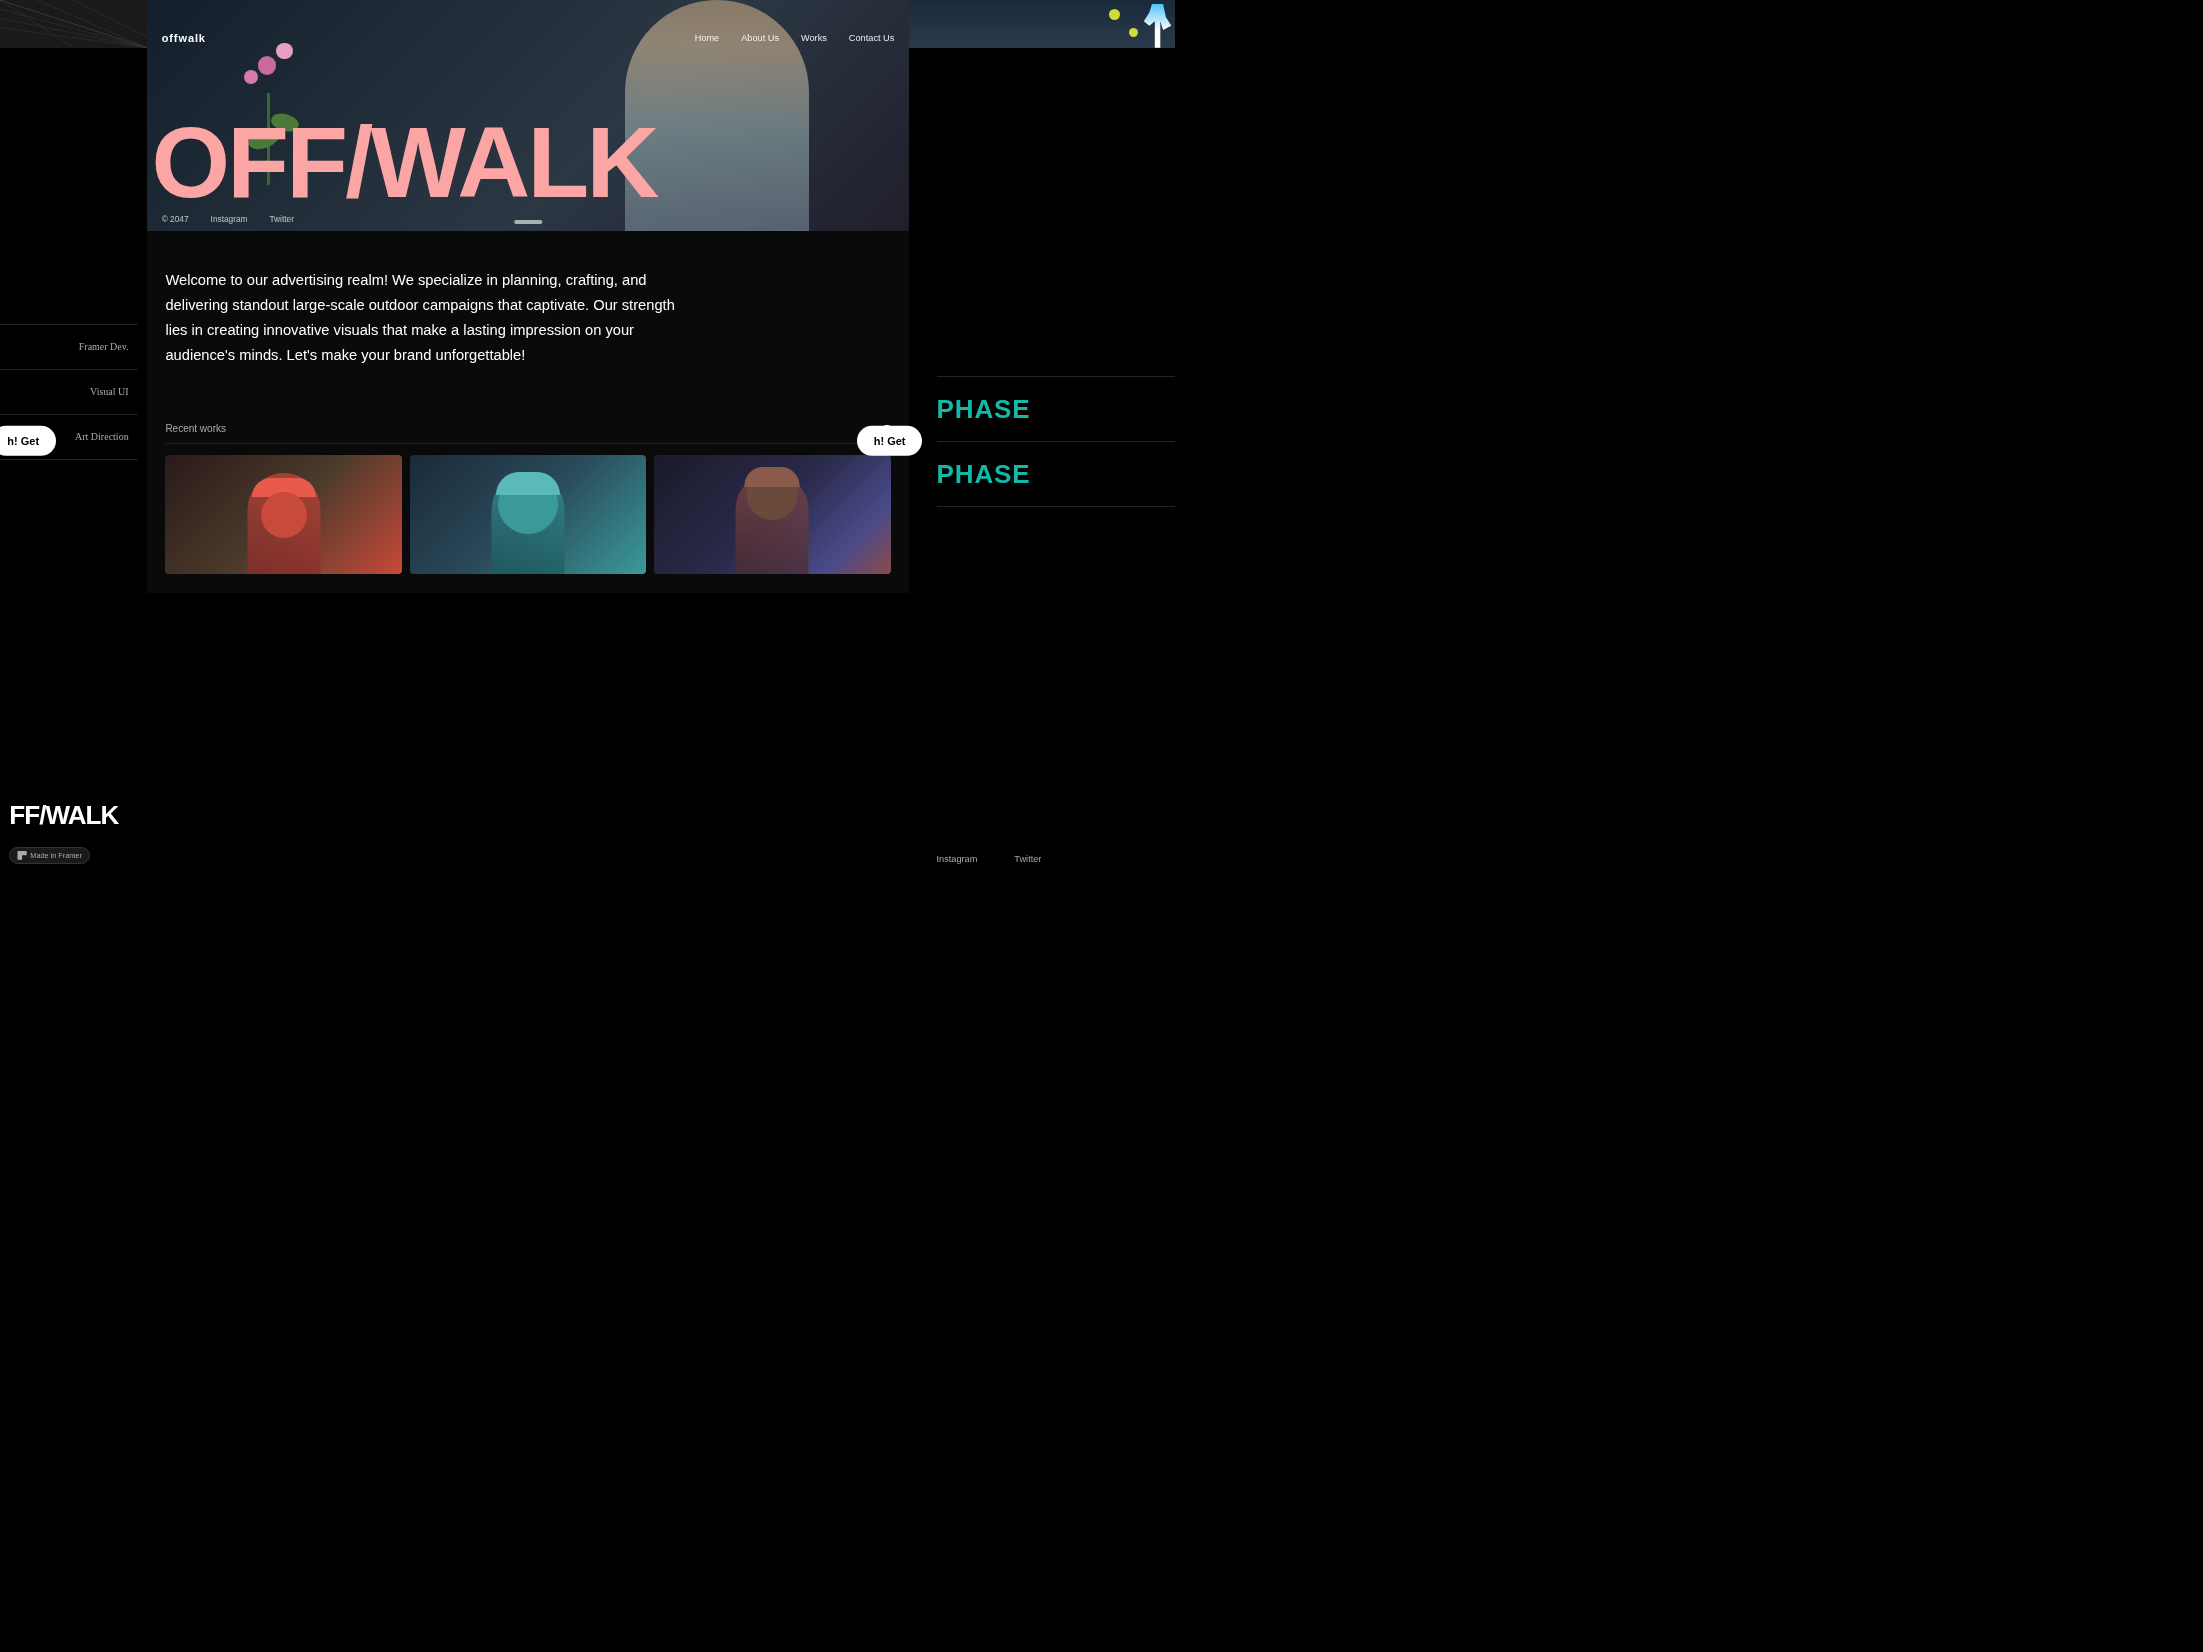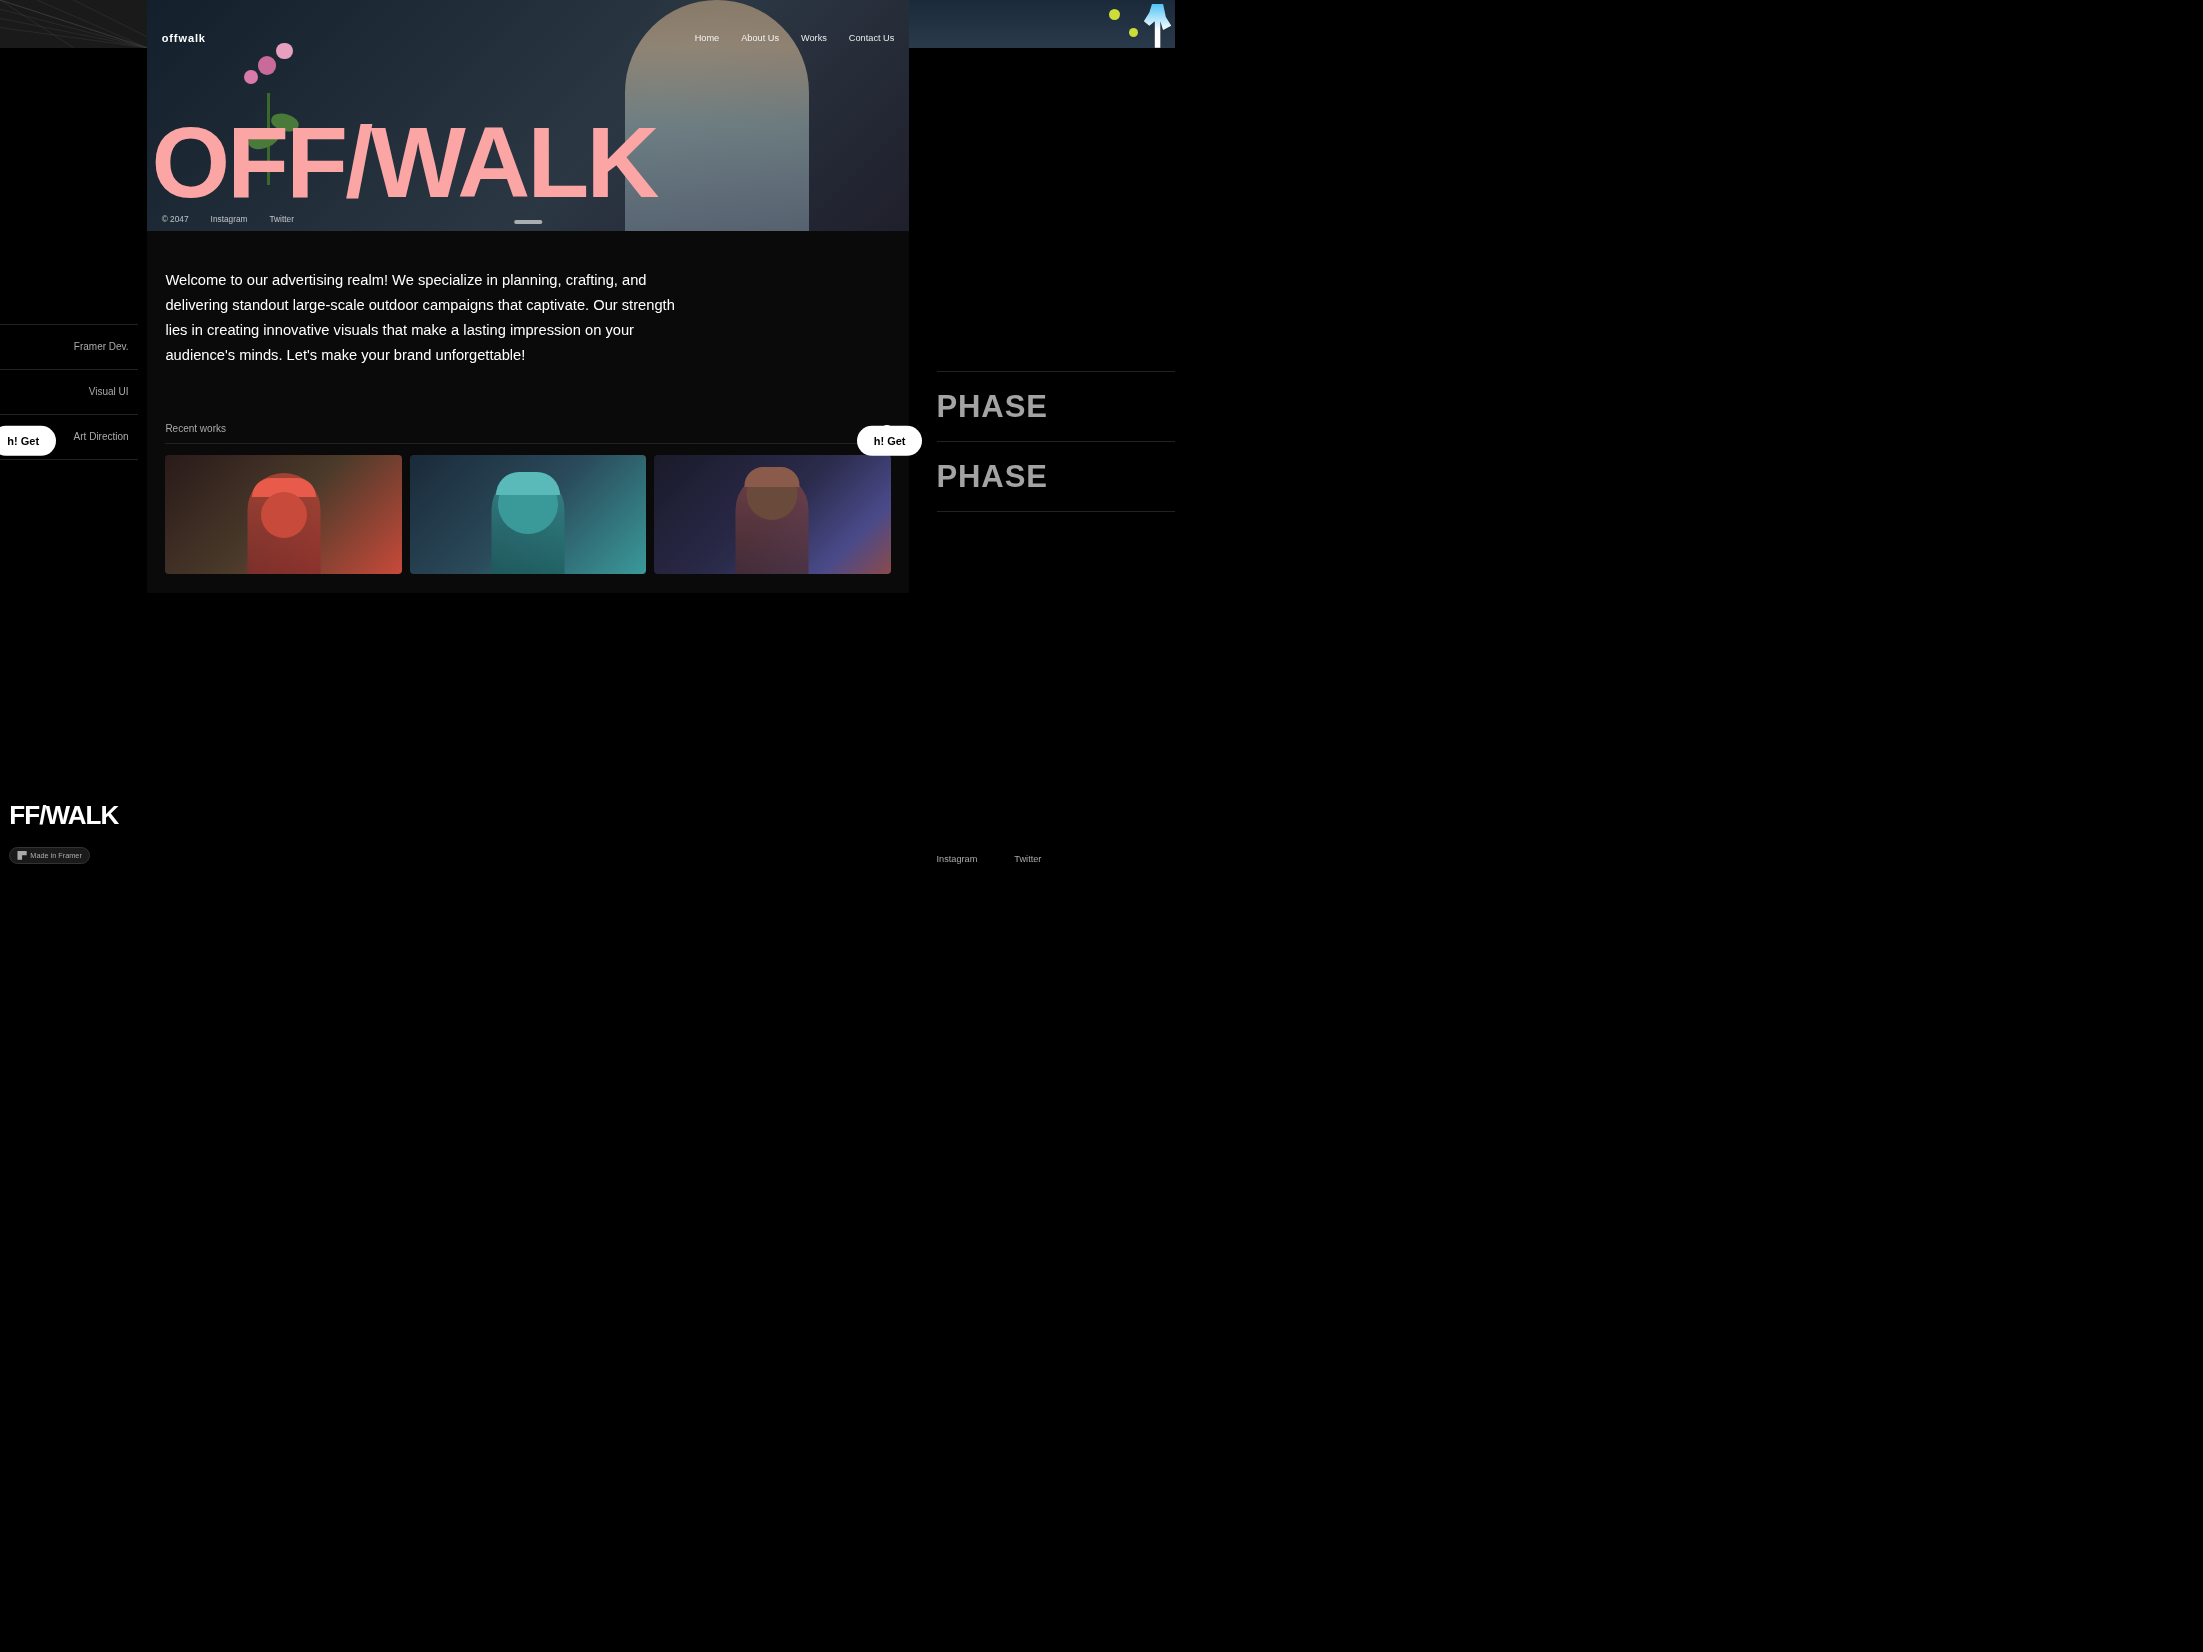--- a/index.html
+++ b/index.html
@@ -34,20 +34,21 @@
       padding: 0 9.2px 0 0;
     }
 
     .left-nav-item {
       text-align: right;
       padding: 16.5px 9.2px 16.5px 0;
       border-bottom: 0.9px solid #222;
       font-size: 10px;
       color: #aaa;
       cursor: pointer;
+      font-family: Liberation Serif, serif;
     }
     .left-nav-item:first-child {
       border-top: 0.9px solid #222;
     }
 
     .left-logo-area {
       padding: 18.4px 9.2px;
       position: relative;
     }
     .left-logo-text {
@@ -134,23 +135,23 @@
       flex: 1;
       display: flex;
       flex-direction: column;
       justify-content: center;
       padding: 0 0 0 27.5px;
     }
 
     .right-work-item {
       padding: 16.5px 0;
       border-bottom: 0.9px solid #222;
-      font-size: 31px;
+      font-size: 26px;
       font-weight: 700;
-      color: #a3a3a3;
+      color: #14b8a6;
       letter-spacing: 0.9px;
       cursor: pointer;
     }
     .right-work-item:first-child {
       border-top: 0.9px solid #222;
     }
 
     .right-footer {
       display: flex;
       gap: 37px;

